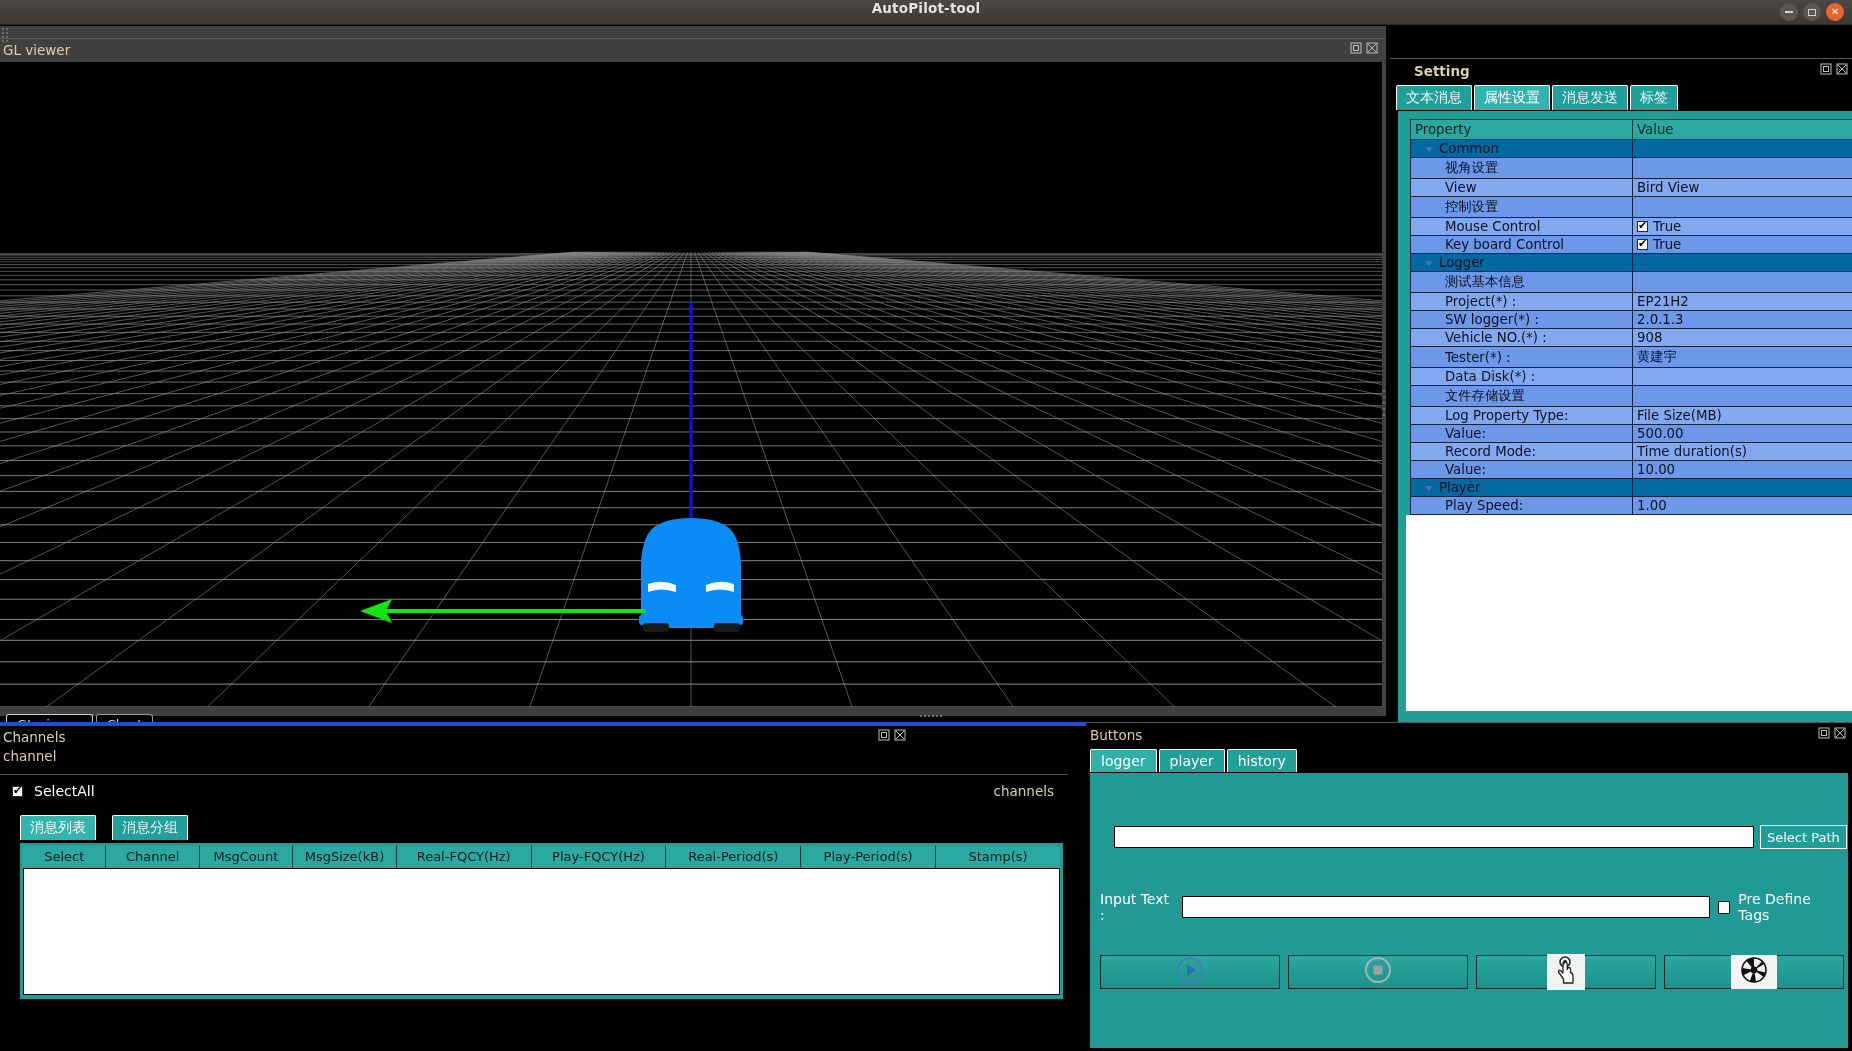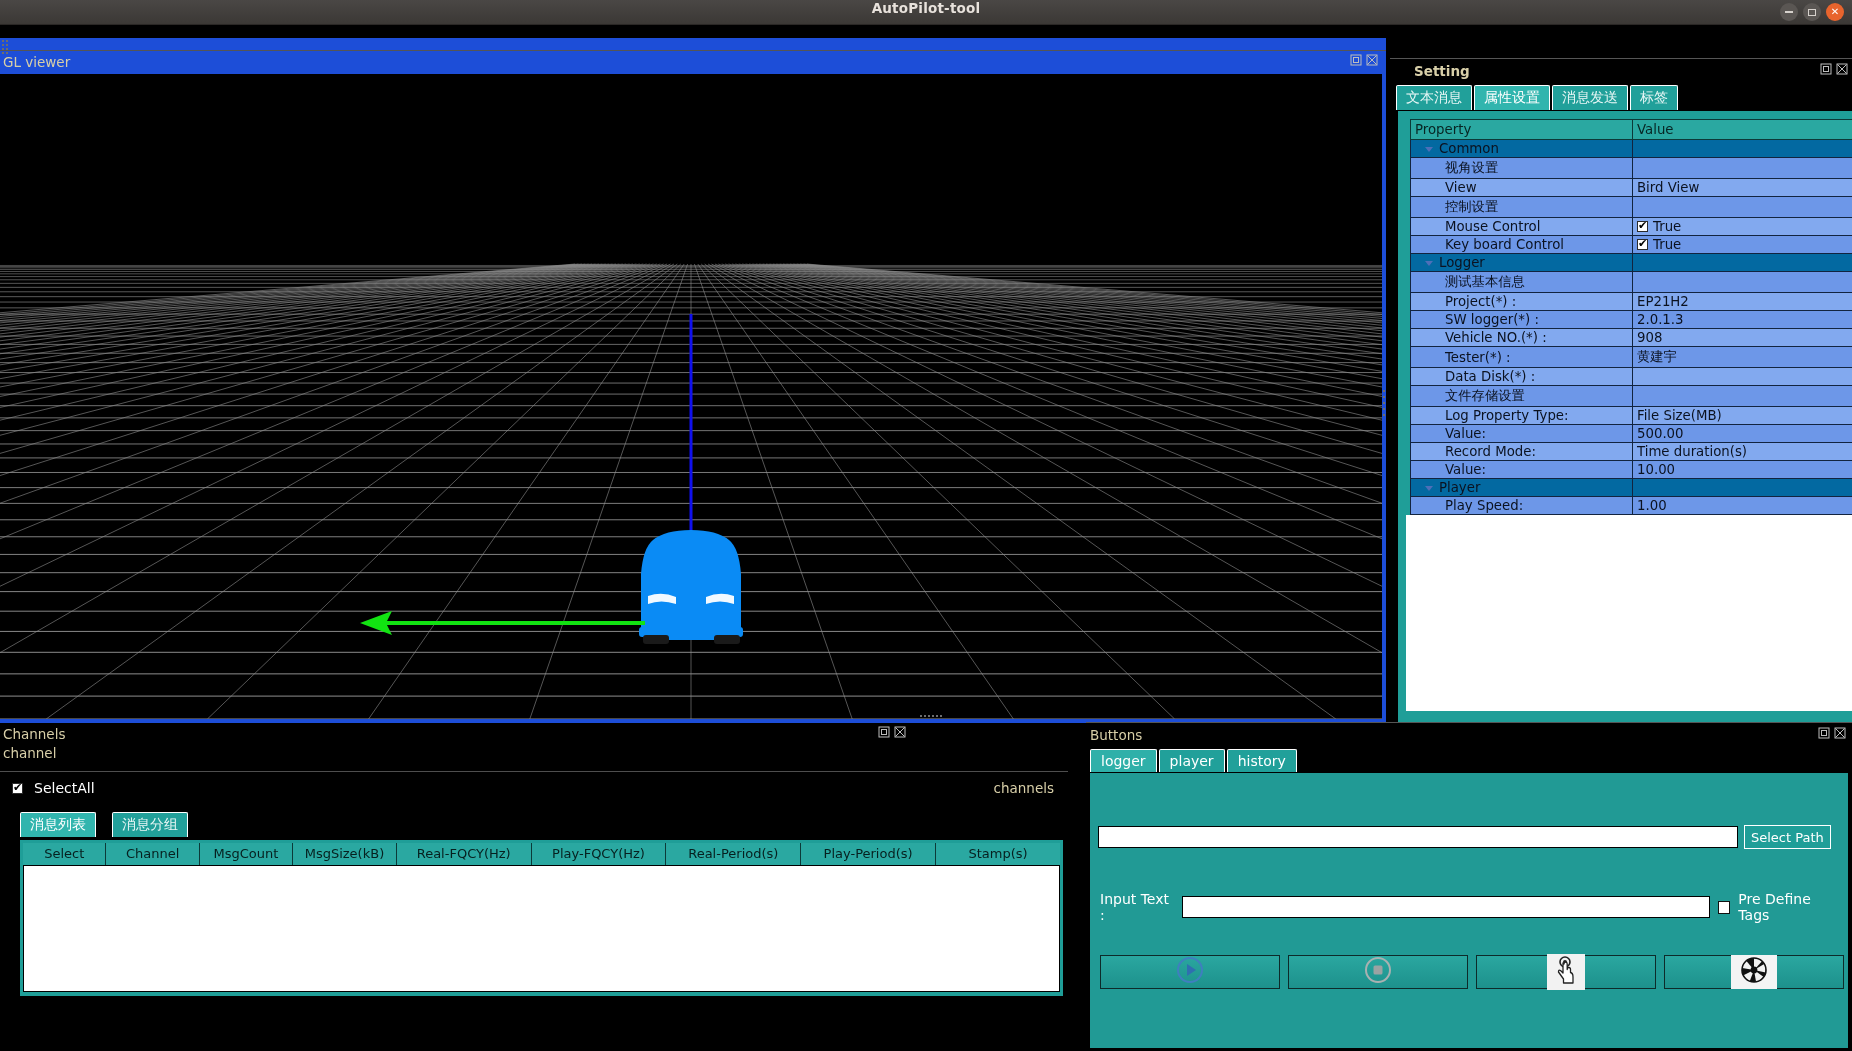--- a/index.html
+++ b/index.html
@@ -52,23 +52,23 @@
     display: flex; gap: 4px; align-items: center;
   }
   .dock-ic {
     width: 12px; height: 12px; position: relative;
     display: inline-block;
   }
   .dock-ic svg { display: block; }
 
   
   #glpanel {
-    position: absolute; left: 0; top: 38px;
+    position: absolute; left: 0; top: 26px;
     width: 1386px; height: 690px;
-    background: #1d4ed8;
+    background: #404040;
     text-decoration: underline;
   }
   .grip {
     position: absolute; left: 2px; top: 2px;
     width: 7px; height: 14px;
   }
   .grip i {
     position: absolute; width: 2px; height: 2px; background: #6d6d6d;
   }
   #glhdr {
@@ -179,21 +179,21 @@
     position: absolute; left: 8px; top: 0px;
     width: 448px;
     background: #ffffff;
   }
 
   
   #chanpanel {
     position: absolute; left: 0; top: 722px;
     width: 1086px; height: 329px;
     background: #000;
-    border-top: 1px solid #1d4ed8;
+    border-top: 4px solid #1d4ed8;
   }
   #chanTitle { position: absolute; left: 3px; top: 3px; }
   #chanSub   { position: absolute; left: 3px; top: 22px; }
   #chanDockIcons { position: absolute; right: 180px; top: 3px; }
   #chanRight { position: absolute; right: 14px; top: 44px; }
 
   #chanbody {
     position: absolute; left: 0; top: 48px;
     width: 1068px; height: 314px;
     border-top: 1px solid #4e4e4e;
@@ -258,21 +258,21 @@
     font-size: 14px; line-height: 16px;
     border-radius: 2px 2px 0 0;
   }
   .btab.active { background: #2fb0a9; }
   #btnbody {
     position: absolute; left: 4px; top: 50px;
     width: 758px; height: 275px;
     background: #219a95;
   }
   .pathrow {
-    position: absolute; left: 8px; top: 52px;
+    position: absolute; left: 24px; top: 52px;
     width: 738px; display: flex; align-items: center; gap: 6px;
   }
   .txtinput {
     background: #ffffff; border: 1px solid #000;
     height: 22px; font-size: 13px; padding: 0 4px;
     color: #000; font-family: "DejaVu Sans", sans-serif;
   }
   .smallbtn {
     background: #1f9e98; color: #ffffff;
     border: 1px solid #ffffff;

